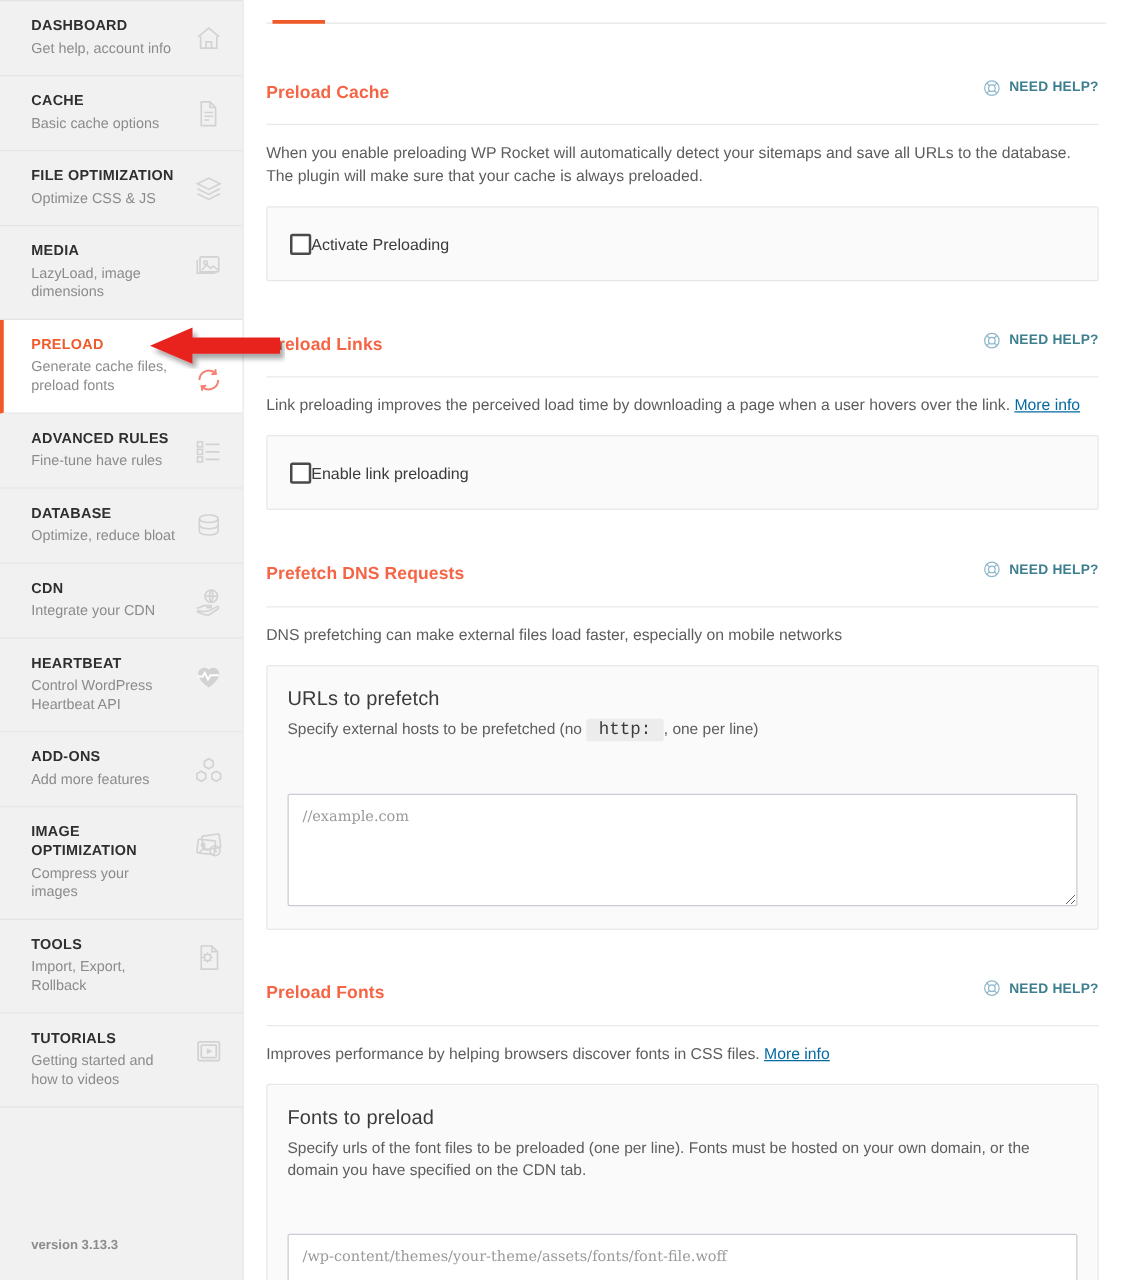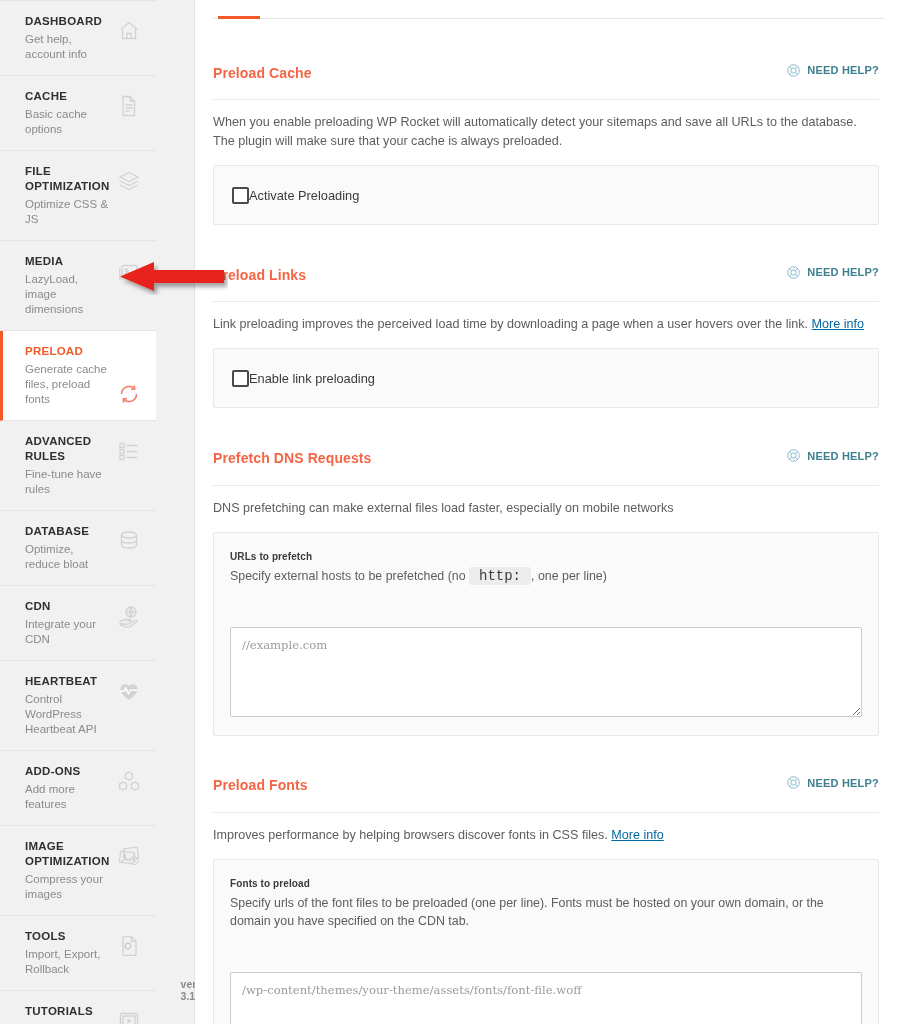--- a/index.html
+++ b/index.html
@@ -20,21 +20,21 @@
 
   
   .sidebar {
     width: 195px;
     min-width: 195px;
     height: 1024px;
     background: #f1f1f1;
     border-right: 1px solid #e2e2e2;
     position: relative;
     display: flex;
-    flex-direction: row;
+    flex-direction: column;
   }
   .nav-list { padding: 0; margin: 0; list-style: none; }
   .nav-item {
     position: relative;
     display: flex;
     align-items: flex-start;
     justify-content: space-between;
     padding: 13px 14px 13px 25px;
     border-bottom: 1px solid #e4e4e4;
     background: #f1f1f1;
@@ -180,22 +180,22 @@
     cursor: pointer;
   }
   .checkbox-label {
     font-size: 12.8px;
     color: #3b3b3b;
     font-weight: 500;
     cursor: pointer;
   }
 
   .field-label {
-    font-size: 10px;
-    font-weight: bold;
+    font-size: 16px;
+    font-weight: normal;
     color: #3b3b3b;
     margin: 0 0 5px 0;
     letter-spacing: 0.1px;
   }
   .field-help {
     font-size: 12.4px;
     color: #5d5d5d;
     line-height: 18px;
     margin: 0 0 12px 0;
     max-width: 640px;

